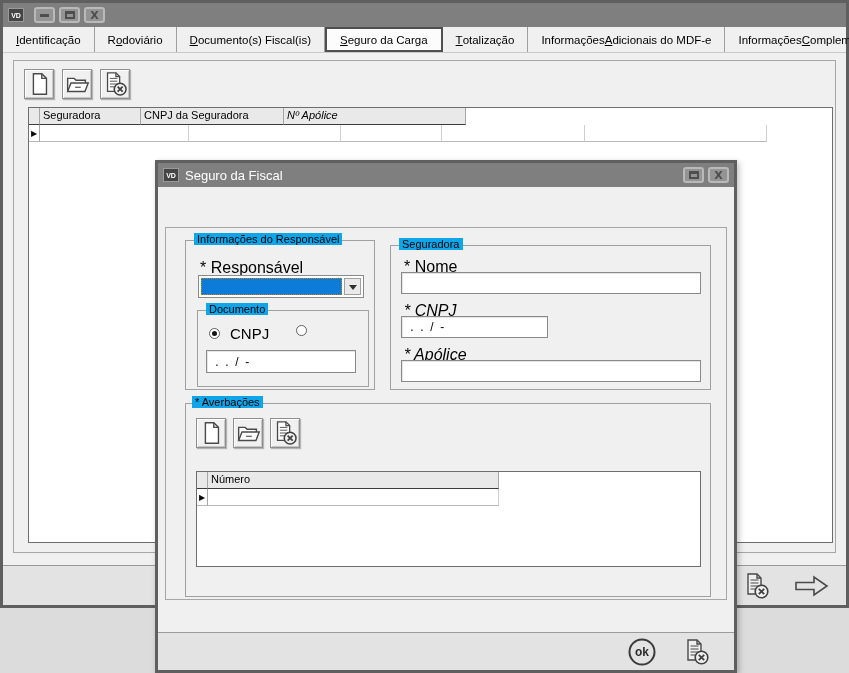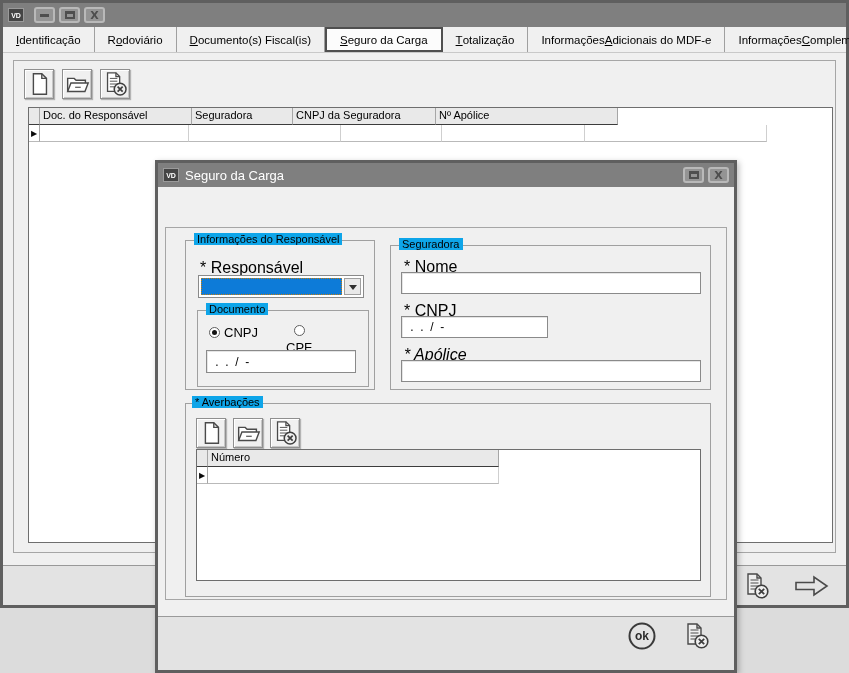--- a/index.html
+++ b/index.html
@@ -49,25 +49,25 @@
   .cap { position:absolute; top:-8px; left:8px; background:#0ea5e9; padding:0 3px; font-size:11px; white-space:nowrap; }
   .lbl { position:absolute; font-size:16px; white-space:nowrap; }
   .inp { position:absolute; background:#fff; border:1px solid #8a8a8a;
          box-shadow:inset 1px 1px 0 rgba(0,0,0,.10); font-size:12px; white-space:pre;
          display:flex; align-items:center; padding-left:5px; color:#000; }
   .combo { position:absolute; display:flex; background:#fff; border:1px solid #8a8a8a; padding:2px; }
   .combo .sel { flex:1; background:#0d7bd8; border:1px dotted #c97f0e; }
   .combo .drop { width:17px; margin-left:2px; background:#e9e9e9; border:1px solid #9f9f9f;
                  display:flex; align-items:center; justify-content:center; }
   .caret { width:0; height:0; border:4px solid transparent; border-top:5px solid #2e2e2e; margin-top:5px; }
-  .radio { position:absolute; display:flex; align-items:center; gap:4px; font-size:13px; }
+  .radio { position:absolute; display:flex; align-items:center; gap:10px; font-size:15px; }
   .rdot { width:11px; height:11px; border-radius:50%; background:#fff; border:1px solid #5f5f5f; position:relative; }
   .radio.checked .rdot::after { content:""; position:absolute; inset:2px; border-radius:50%; background:#141414; }
 
-  .dlg-footer { position:absolute; left:0; right:0; bottom:0; height:54px; background:#e3e3e3; border-top:1px solid #9a9a9a; }
+  .dlg-footer { position:absolute; left:0; right:0; bottom:0; height:38px; background:#e3e3e3; border-top:1px solid #9a9a9a; }
 </style>
 </head>
 <body>
 
 <div class="screen">
 
   <div class="win" style="left:0; top:0; width:849px; height:608px;">
 
     <div class="titlebar">
       <div class="app-ico">VD</div>
@@ -143,24 +143,23 @@
             <path d="M9.5 9 h8 M9.5 12 h8 M9.5 15 h8 M9.5 18 h5" stroke="#4a4a4a" stroke-width="1"></path>
             <circle cx="20.5" cy="20.5" r="6.3" fill="#efefef" stroke="#3f3f3f" stroke-width="1.6"></circle>
             <path d="M17.8 17.8 L23.2 23.2 M23.2 17.8 L17.8 23.2" stroke="#3f3f3f" stroke-width="1.8"></path>
           </svg>
         </div>
       </div>
 
       <div class="grid" style="left:14px; top:46px; width:805px; height:436px;">
         <div class="ghrow">
           <div class="ghc" style="width:11px;"></div>
-          <div class="ghc" style="width:152px;">Doc. do Responsável</div>
           <div class="ghc" style="width:101px;">Seguradora</div>
           <div class="ghc" style="width:143px;">CNPJ da Seguradora</div>
-          <div class="ghc" style="width:182px;">Nº Apólice</div>
+          <div class="ghc" style="width:182px;font-style:italic;">Nº Apólice</div>
         </div>
         <div class="gdrow">
           <div class="gdc ind" style="width:11px;">▶</div>
           <div class="gdc" style="width:149px;"></div>
           <div class="gdc" style="width:152px;"></div>
           <div class="gdc" style="width:101px;"></div>
           <div class="gdc" style="width:143px;"></div>
           <div class="gdc" style="width:182px;"></div>
         </div>
       </div>
@@ -181,21 +180,21 @@
           <path d="M2 9.5 H20 V4 L33 13 L20 22 V16.5 H2 Z" fill="none" stroke="#4a4a4a" stroke-width="1.6"></path>
         </svg>
       </div>
     </div>
   </div>
 
   <div class="win" style="left:155px; top:160px; width:582px; height:513px; box-shadow:2px 2px 6px rgba(0,0,0,.25);">
 
     <div class="titlebar">
       <div class="app-ico">VD</div>
-      <div class="tb-title">Seguro da Carga</div>
+      <div class="tb-title">Seguro da Fiscal</div>
       <div class="winbtn">
           <div class="g-max"></div>
         </div>
       <div class="winbtn">
           <div class="g-x">X</div>
         </div>
     </div>
 
     <div class="panel" style="left:7px; top:64px; width:562px; height:373px;">
 
@@ -219,21 +218,21 @@
             <span>CPF</span>
           </div>
           <div class="inp" style="left:8px; top:39px; width:150px; height:23px;"> .  .  /  -</div>
         </div>
       </div>
 
       <div class="grp" style="left:224px; top:17px; width:321px; height:145px;">
         <span class="cap">Seguradora</span>
         <span class="lbl" style="left:13px; top:12px;">* Nome</span>
         <div class="inp" style="left:10px; top:26px; width:300px; height:22px;"></div>
-        <span class="lbl" style="left:13px; top:56px;">* CNPJ</span>
+        <span class="lbl" style="left:13px; top:56px;font-style:italic;">* CNPJ</span>
         <div class="inp" style="left:10px; top:70px; width:147px; height:22px;"> .  .  /  -</div>
         <span class="lbl" style="left:13px; top:100px;font-style:italic;">* Apólice</span>
         <div class="inp" style="left:10px; top:114px; width:300px; height:22px;"></div>
       </div>
 
       <div class="grp" style="left:19px; top:175px; width:526px; height:194px;">
         <span class="cap" style="left:6px;">* Averbações</span>
         <div class="toolbar" style="left:10px; top:14px; gap:7px;">
           <div class="tbtn">
             <svg width="28" height="28" viewBox="0 0 30 30">
@@ -251,21 +250,21 @@
           <div class="tbtn">
             <svg width="28" height="28" viewBox="0 0 30 30">
               <path d="M7 3 h9 l4 4 v16 h-13 z" fill="#fff" stroke="#4a4a4a" stroke-width="1.4"></path>
               <path d="M16 3 v4 h4" fill="none" stroke="#4a4a4a" stroke-width="1.4"></path>
               <path d="M9.5 9 h8 M9.5 12 h8 M9.5 15 h8 M9.5 18 h5" stroke="#4a4a4a" stroke-width="1"></path>
               <circle cx="20.5" cy="20.5" r="6.3" fill="#efefef" stroke="#3f3f3f" stroke-width="1.6"></circle>
               <path d="M17.8 17.8 L23.2 23.2 M23.2 17.8 L17.8 23.2" stroke="#3f3f3f" stroke-width="1.8"></path>
             </svg>
           </div>
         </div>
-        <div class="grid" style="left:10px; top:45px; width:505px; height:132px;">
+        <div class="grid" style="left:10px; top:67px; width:505px; height:96px;">
           <div class="ghrow">
             <div class="ghc" style="width:11px;"></div>
             <div class="ghc" style="width:291px;">Número</div>
           </div>
           <div class="gdrow">
             <div class="gdc ind" style="width:11px;">▶</div>
             <div class="gdc" style="width:291px;"></div>
           </div>
         </div>
       </div>

